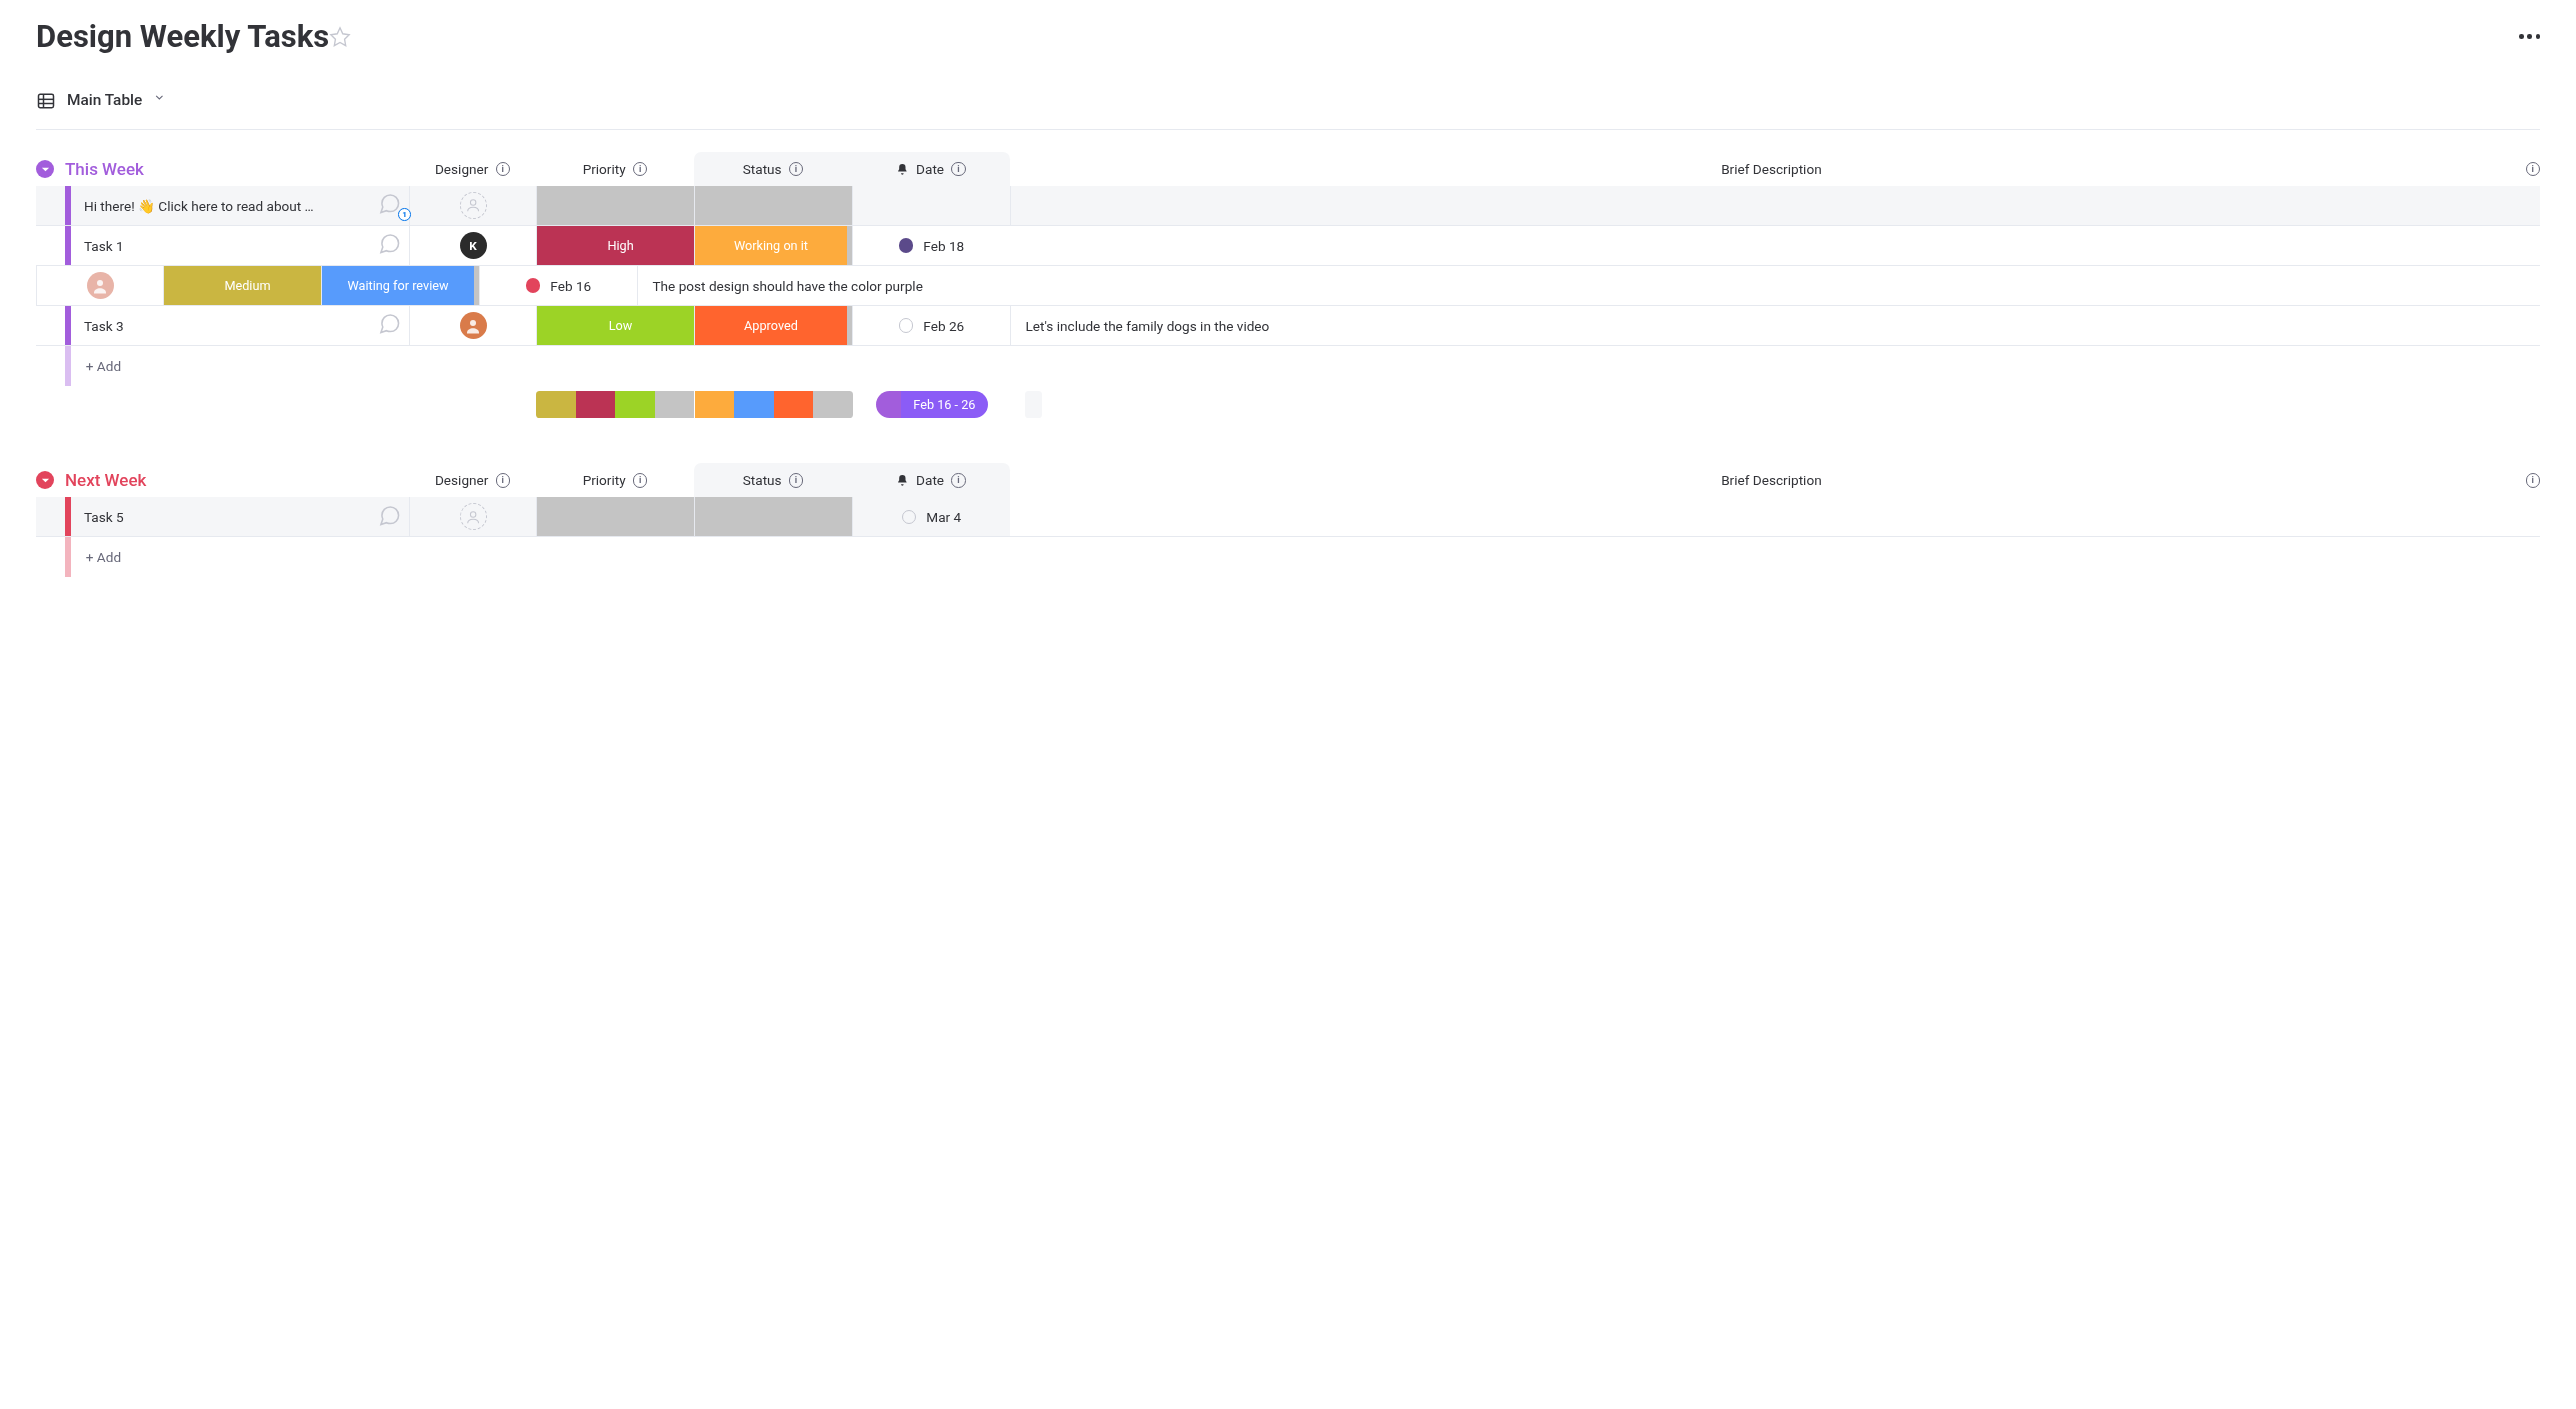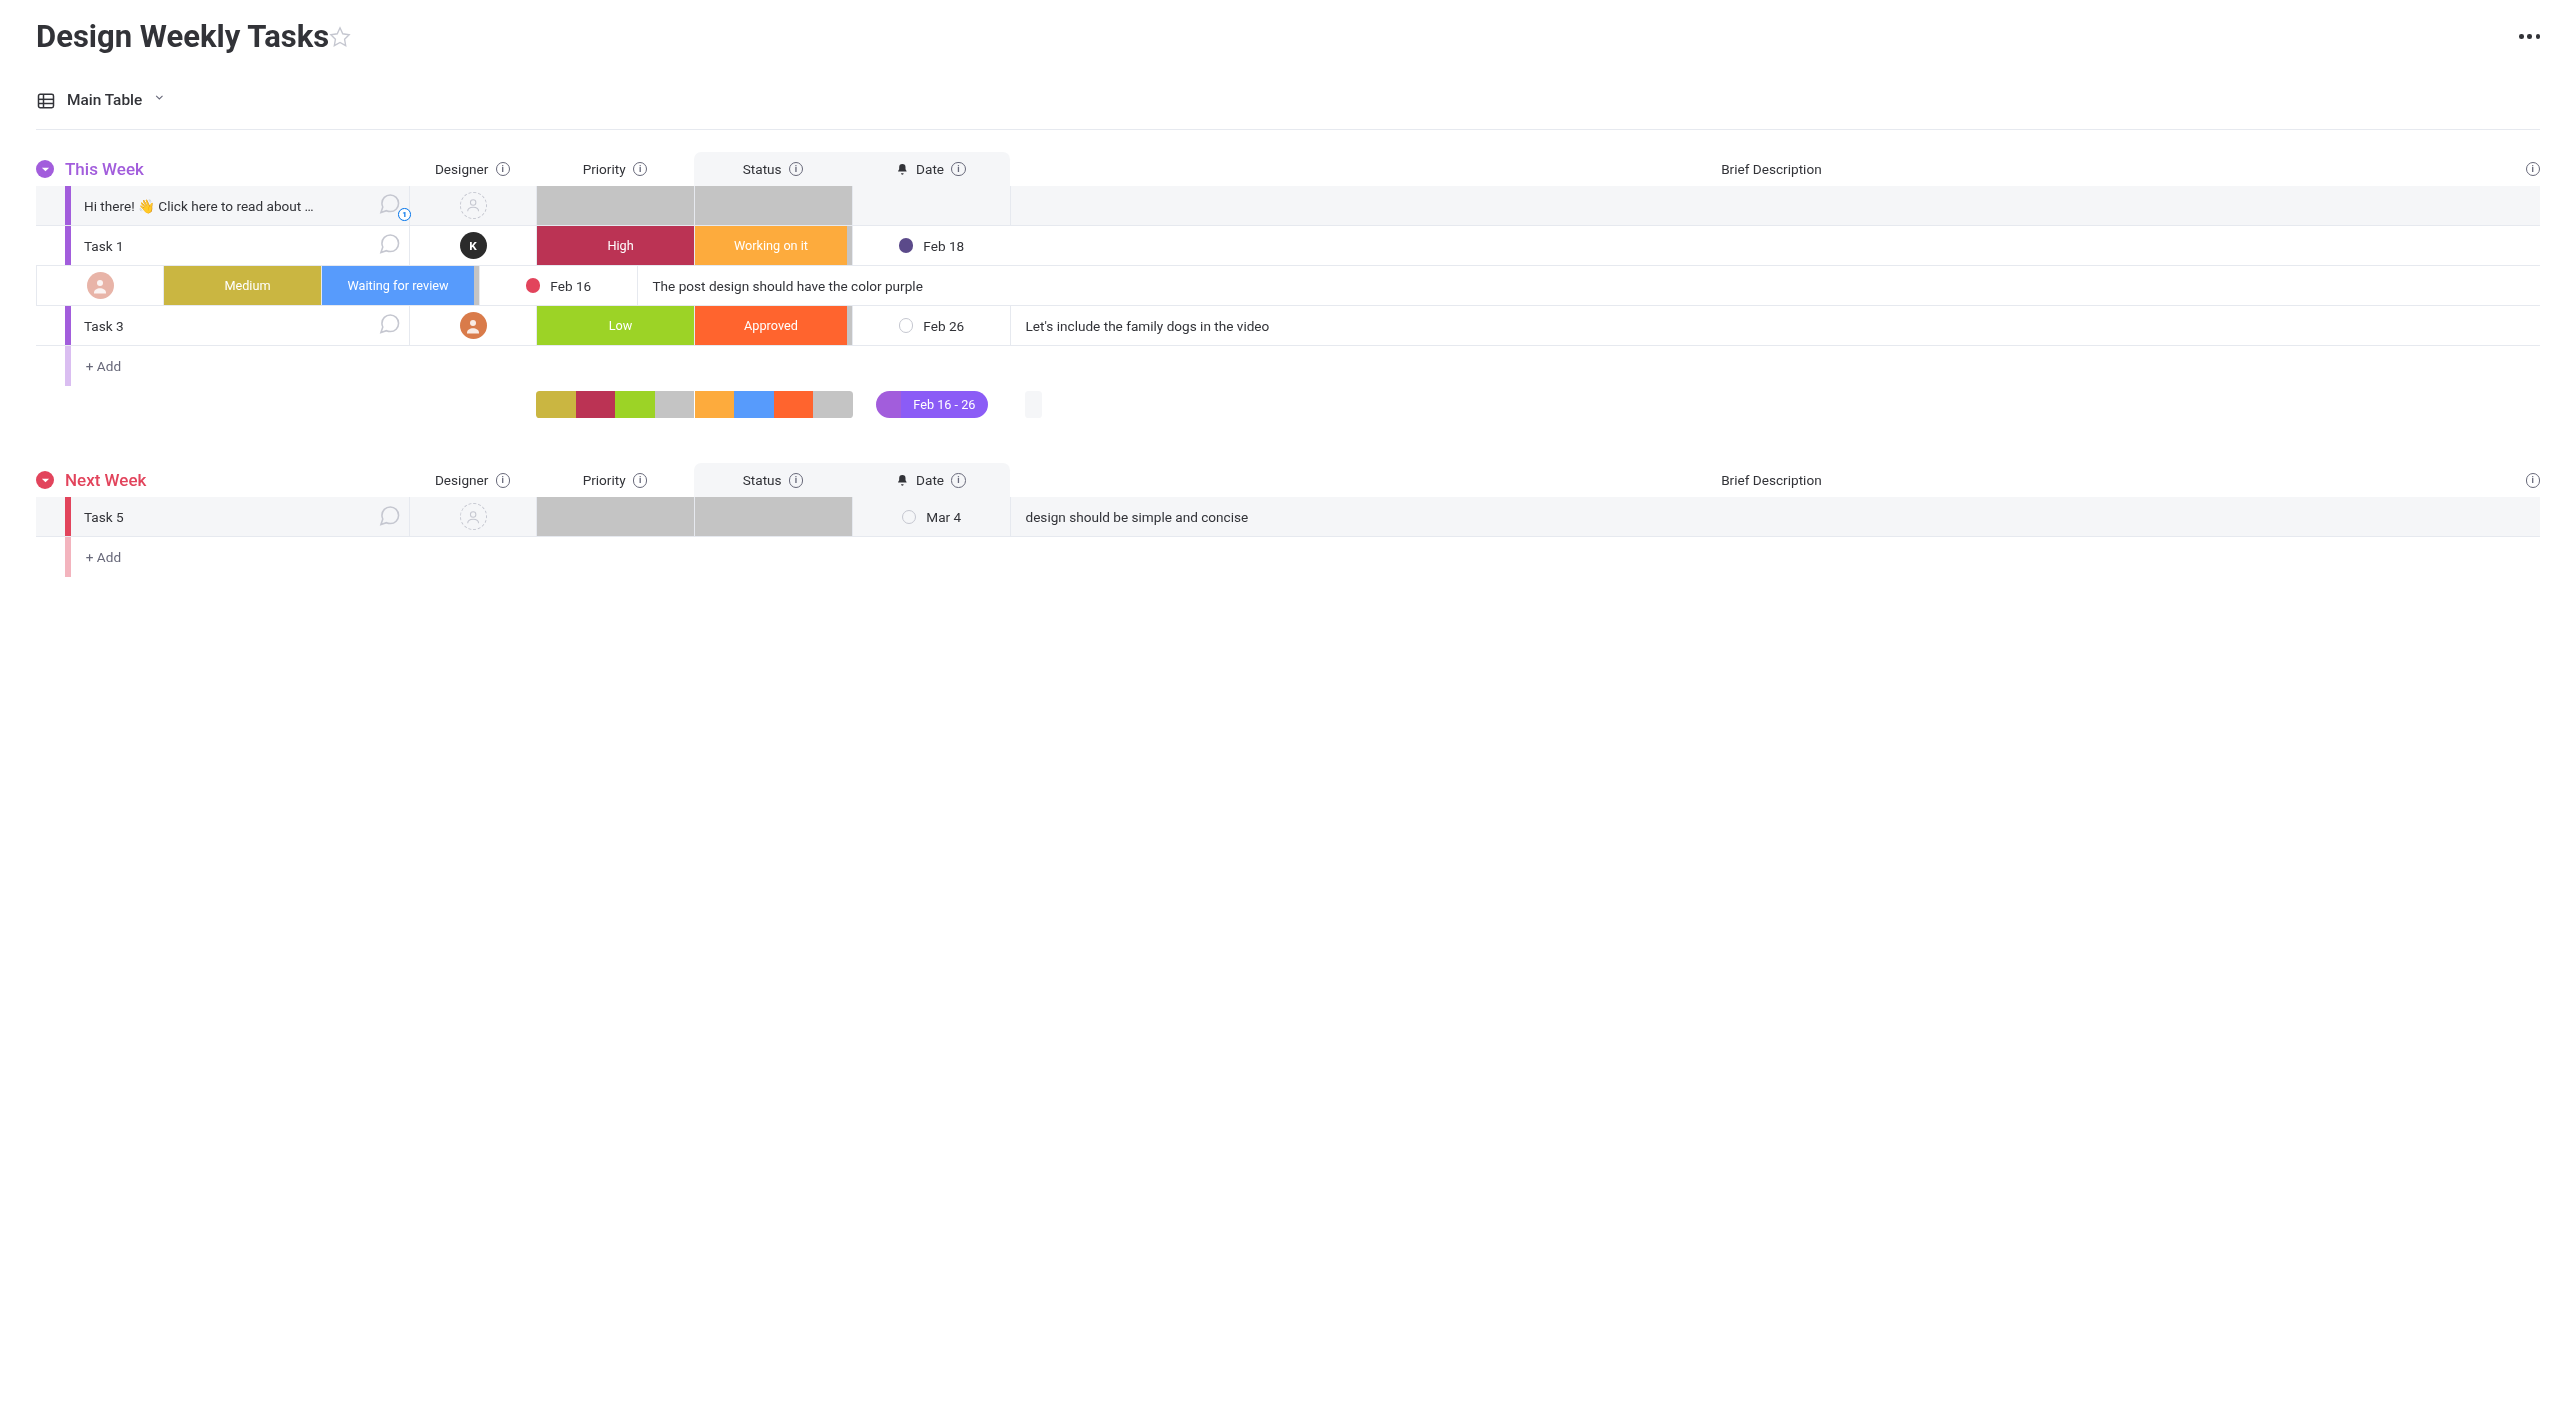--- a/index.html
+++ b/index.html
@@ -312,21 +312,20 @@
                   <path d="M4 21c0-4 4-6 8-6s8 2 8 6"></path>
                 </svg>
               </div>
             </div>
         <div class="cell cell-priority" style="background:#c4c4c4"></div>
         <div class="cell cell-status" style="background:#c4c4c4"></div>
         <div class="cell cell-date">
               <span class="date-dot date-dot-empty"></span>
               <span>Mar 4</span>
             </div>
-        <div class="cell cell-desc">design should be simple and concise</div>
       </div>
         </div>
     <div class="add-row">
       <div class="color-bar" style="background:#e2445c"></div>
       <span class="add-text">+ Add</span>
     </div>
 
   </div>
     </div>
 </div>

